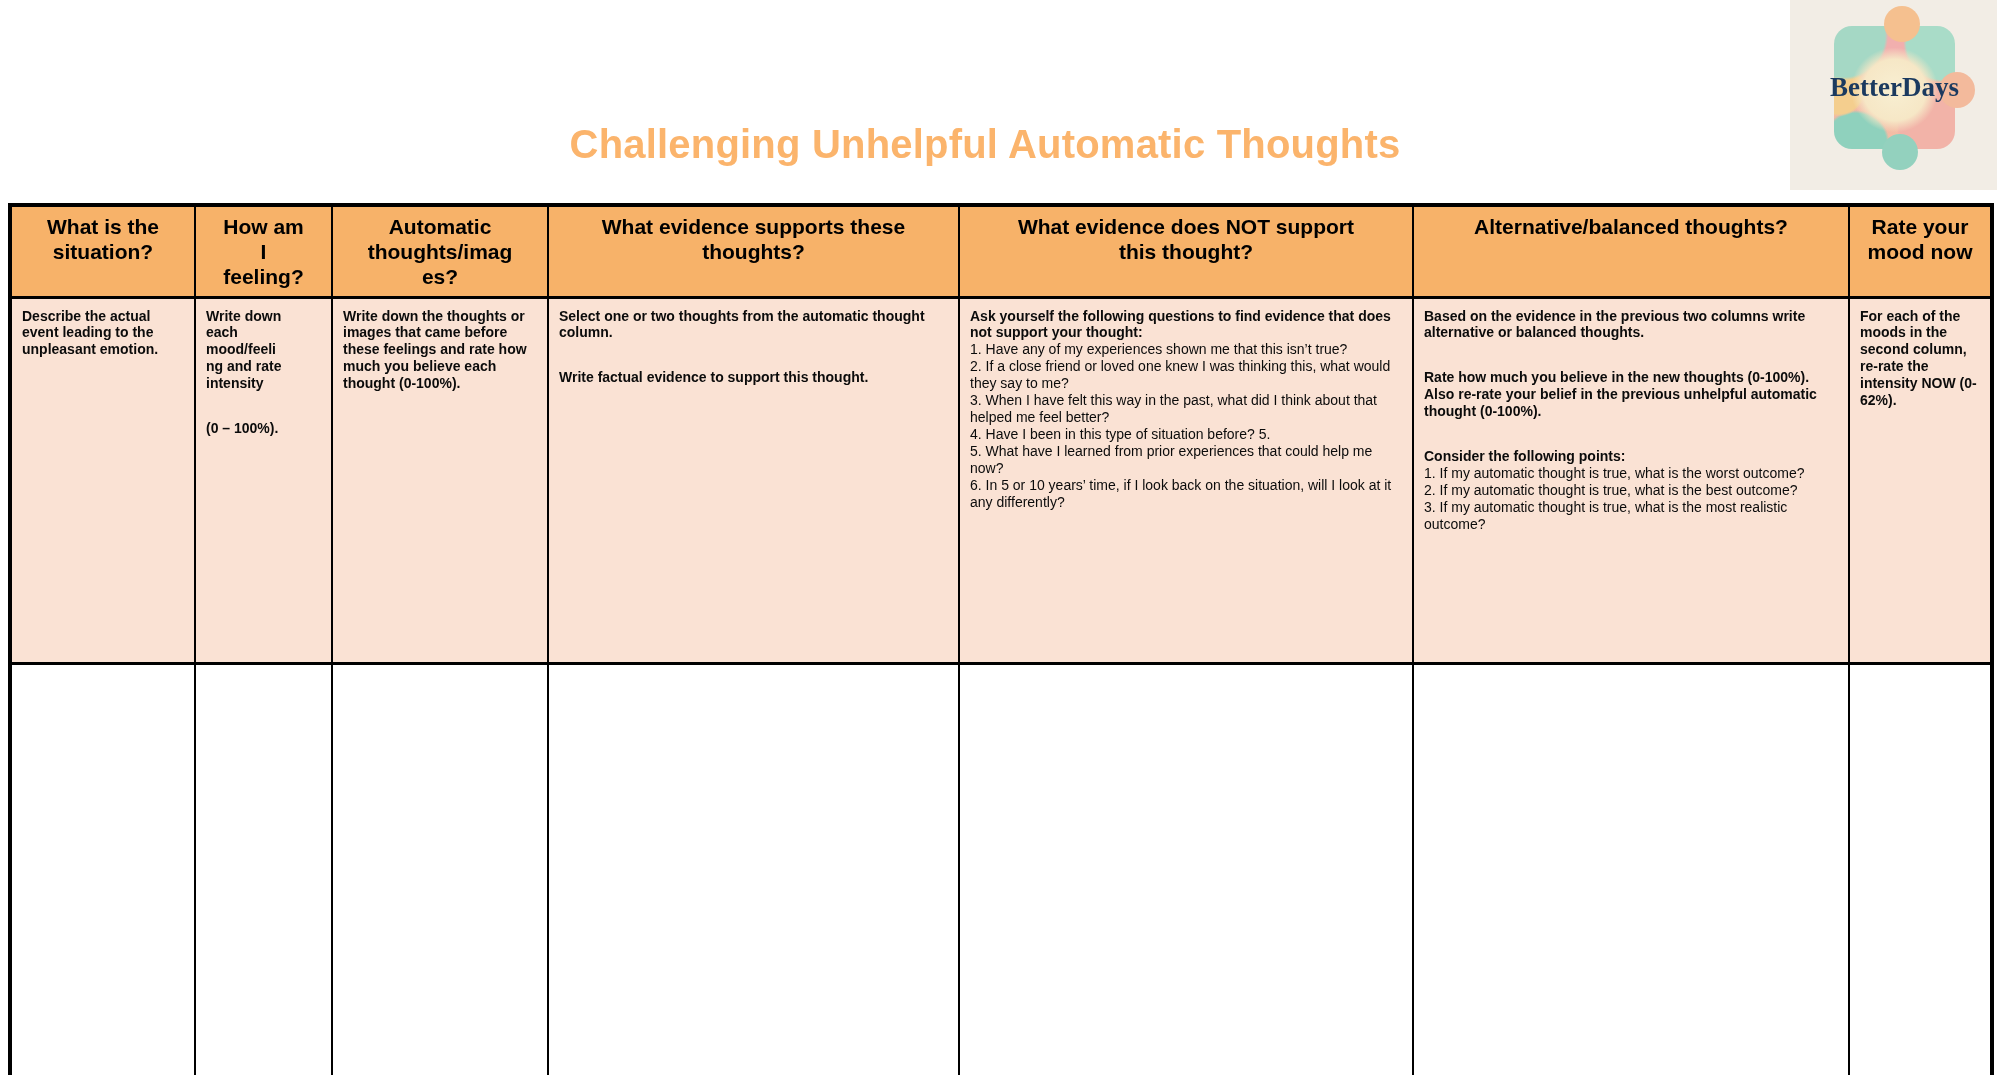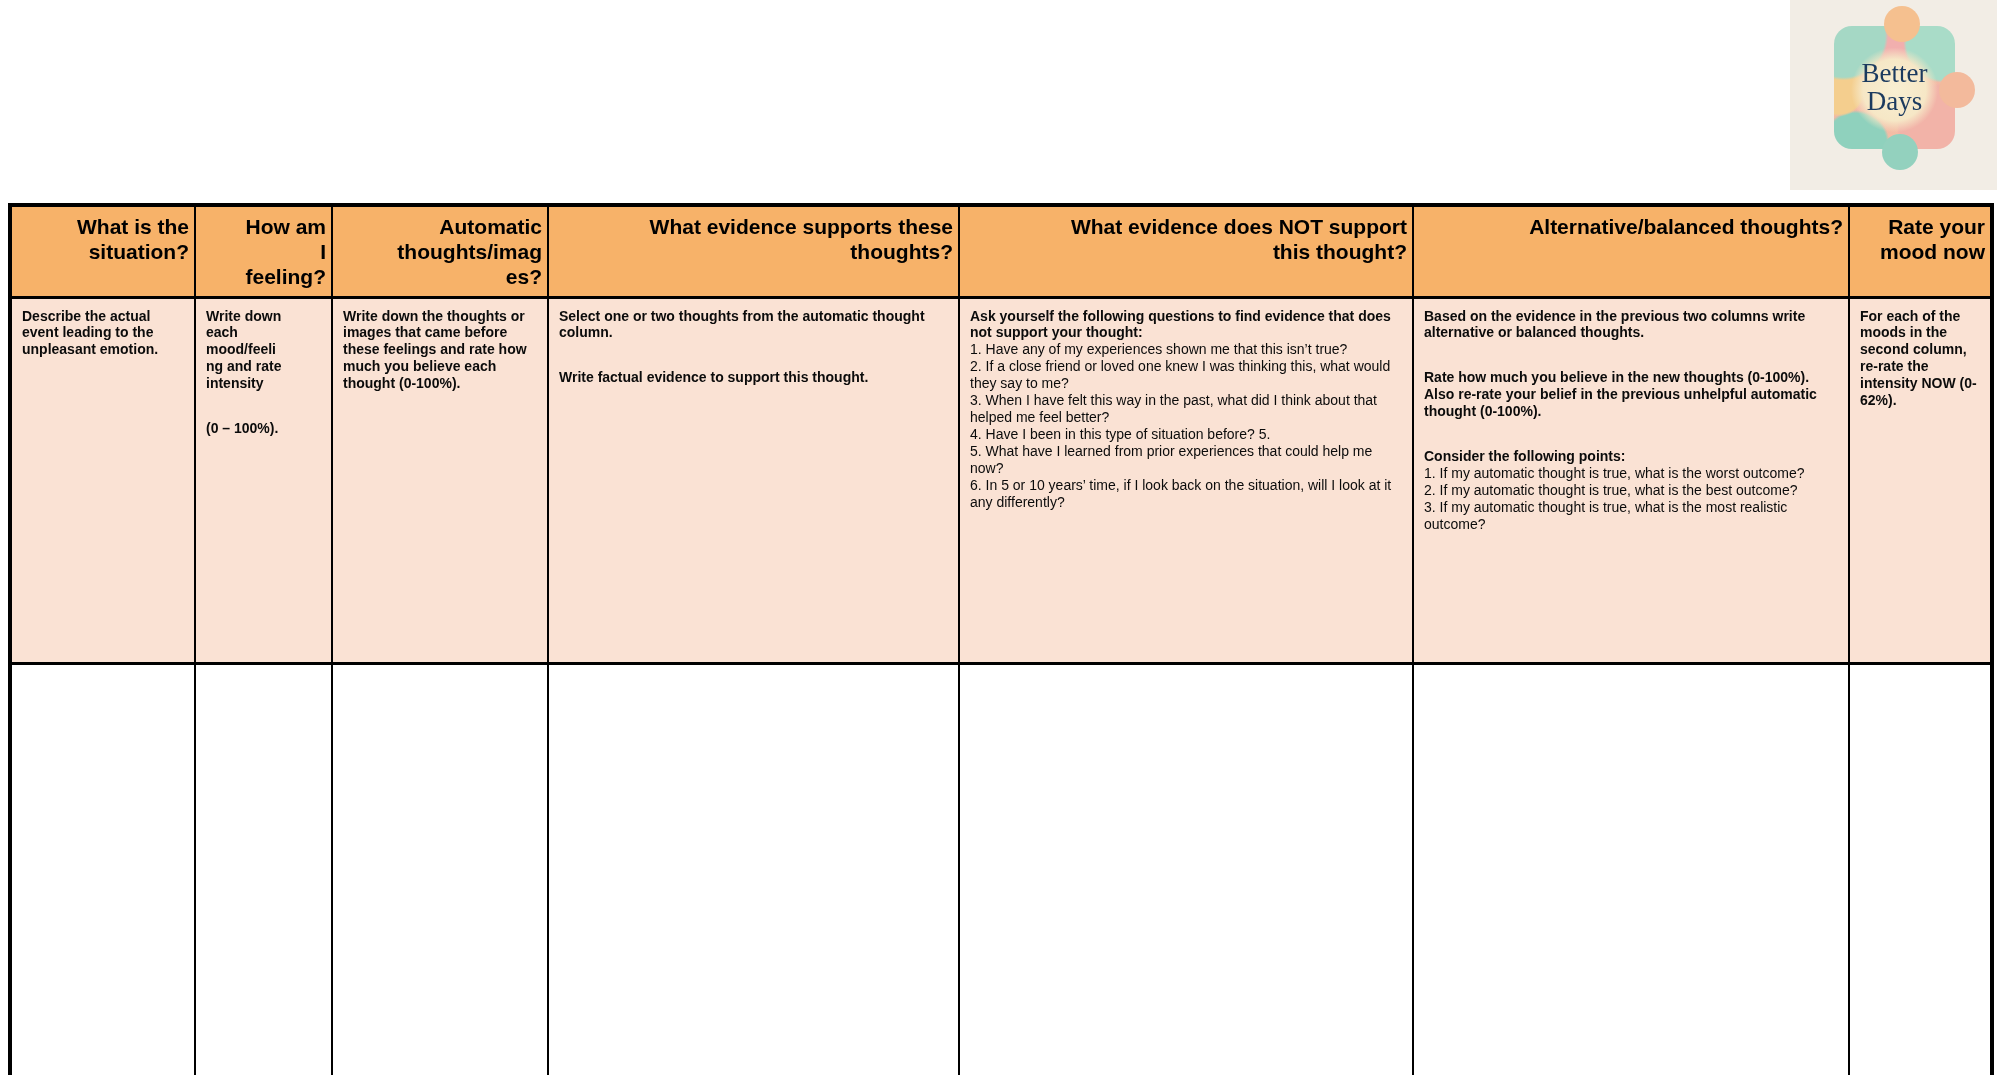--- a/index.html
+++ b/index.html
@@ -25,42 +25,42 @@
       radial-gradient(circle at 18% 96%, #8FD1BD 0 20%, rgba(143,209,189,0) 22%),
       radial-gradient(circle at 88% 82%, #F2B3A8 0 28%, rgba(242,179,168,0) 30%),
       radial-gradient(circle at 62% 16%, #F1AFae 0 24%, rgba(241,175,174,0) 26%),
       linear-gradient(140deg, #F5C79E 0%, #F2B4A6 55%, #F6CFA4 100%);
   }
   .knob { position:absolute; border-radius:50%; }
   .knob-top    { width:36px; height:36px; top:-20px;  left:50px;  background:#F5C08F; }
   .knob-right  { width:36px; height:36px; right:-20px; top:46px;  background:#F3BA9C; }
   .knob-bottom { width:36px; height:36px; bottom:-21px; left:48px; background:#93D1BE; }
   .logo-text {
-    position:absolute; inset:0; display:flex; flex-direction:column;
-    justify-content:center;
-    font-family:"Liberation Serif", serif; font-weight:normal;
+    position:absolute; inset:0; display:flex; flex-direction:row;
+    align-items:center; justify-content:center;
+    font-family:"Liberation Serif", serif; font-weight:bold;
     color:#1B3A5F; font-size:27px; line-height:1.02; text-align:center;
   }
 
   
   .title {
     position:absolute; top:122px; left:0; width:1970px; text-align:center;
     font-size:40px; font-weight:bold; color:#FBB46C; letter-spacing:0.2px;
   }
 
   
   table.wtable {
     position:absolute; left:8px; top:203px; width:1982px;
     border-collapse:collapse; table-layout:fixed;
     border:4px solid #000000;
   }
   .wtable th, .wtable td { border:2px solid #000000; vertical-align:top; }
   .wtable thead th {
     background:#F7B269; font-size:21px; font-weight:bold; color:#000;
-    text-align:right; padding:8px 5px 6px 5px; line-height:1.18;
+    text-align:center; padding:8px 5px 6px 5px; line-height:1.18;
     white-space:pre-line; height:92px; border-bottom:3px solid #000;
   }
   tr.desc-row { height:366px; }
   tr.desc-row td {
     background:#FAE2D4; padding:9px 10px; font-size:14px; color:#0b0b0b;
     line-height:1.21; border-bottom:3px solid #000;
   }
   tr.entry-row { height:560px; }
   tr.entry-row td { background:#ffffff; }
   .para { margin:0; }
@@ -78,20 +78,21 @@
       <span class="knob knob-top"></span>
       <span class="knob knob-right"></span>
       <span class="knob knob-bottom"></span>
       <div class="logo-text">
         <span>Better</span>
         <span>Days</span>
       </div>
     </div>
   </div>
 
+  <div class="title">Challenging Unhelpful Automatic Thoughts</div>
 
   <table class="wtable">
     <colgroup>
       <col style="width:185px">
         <col style="width:137px">
         <col style="width:216px">
       <col style="width:411px">
         <col style="width:454px">
         <col style="width:436px">
       <col style="width:143px">

